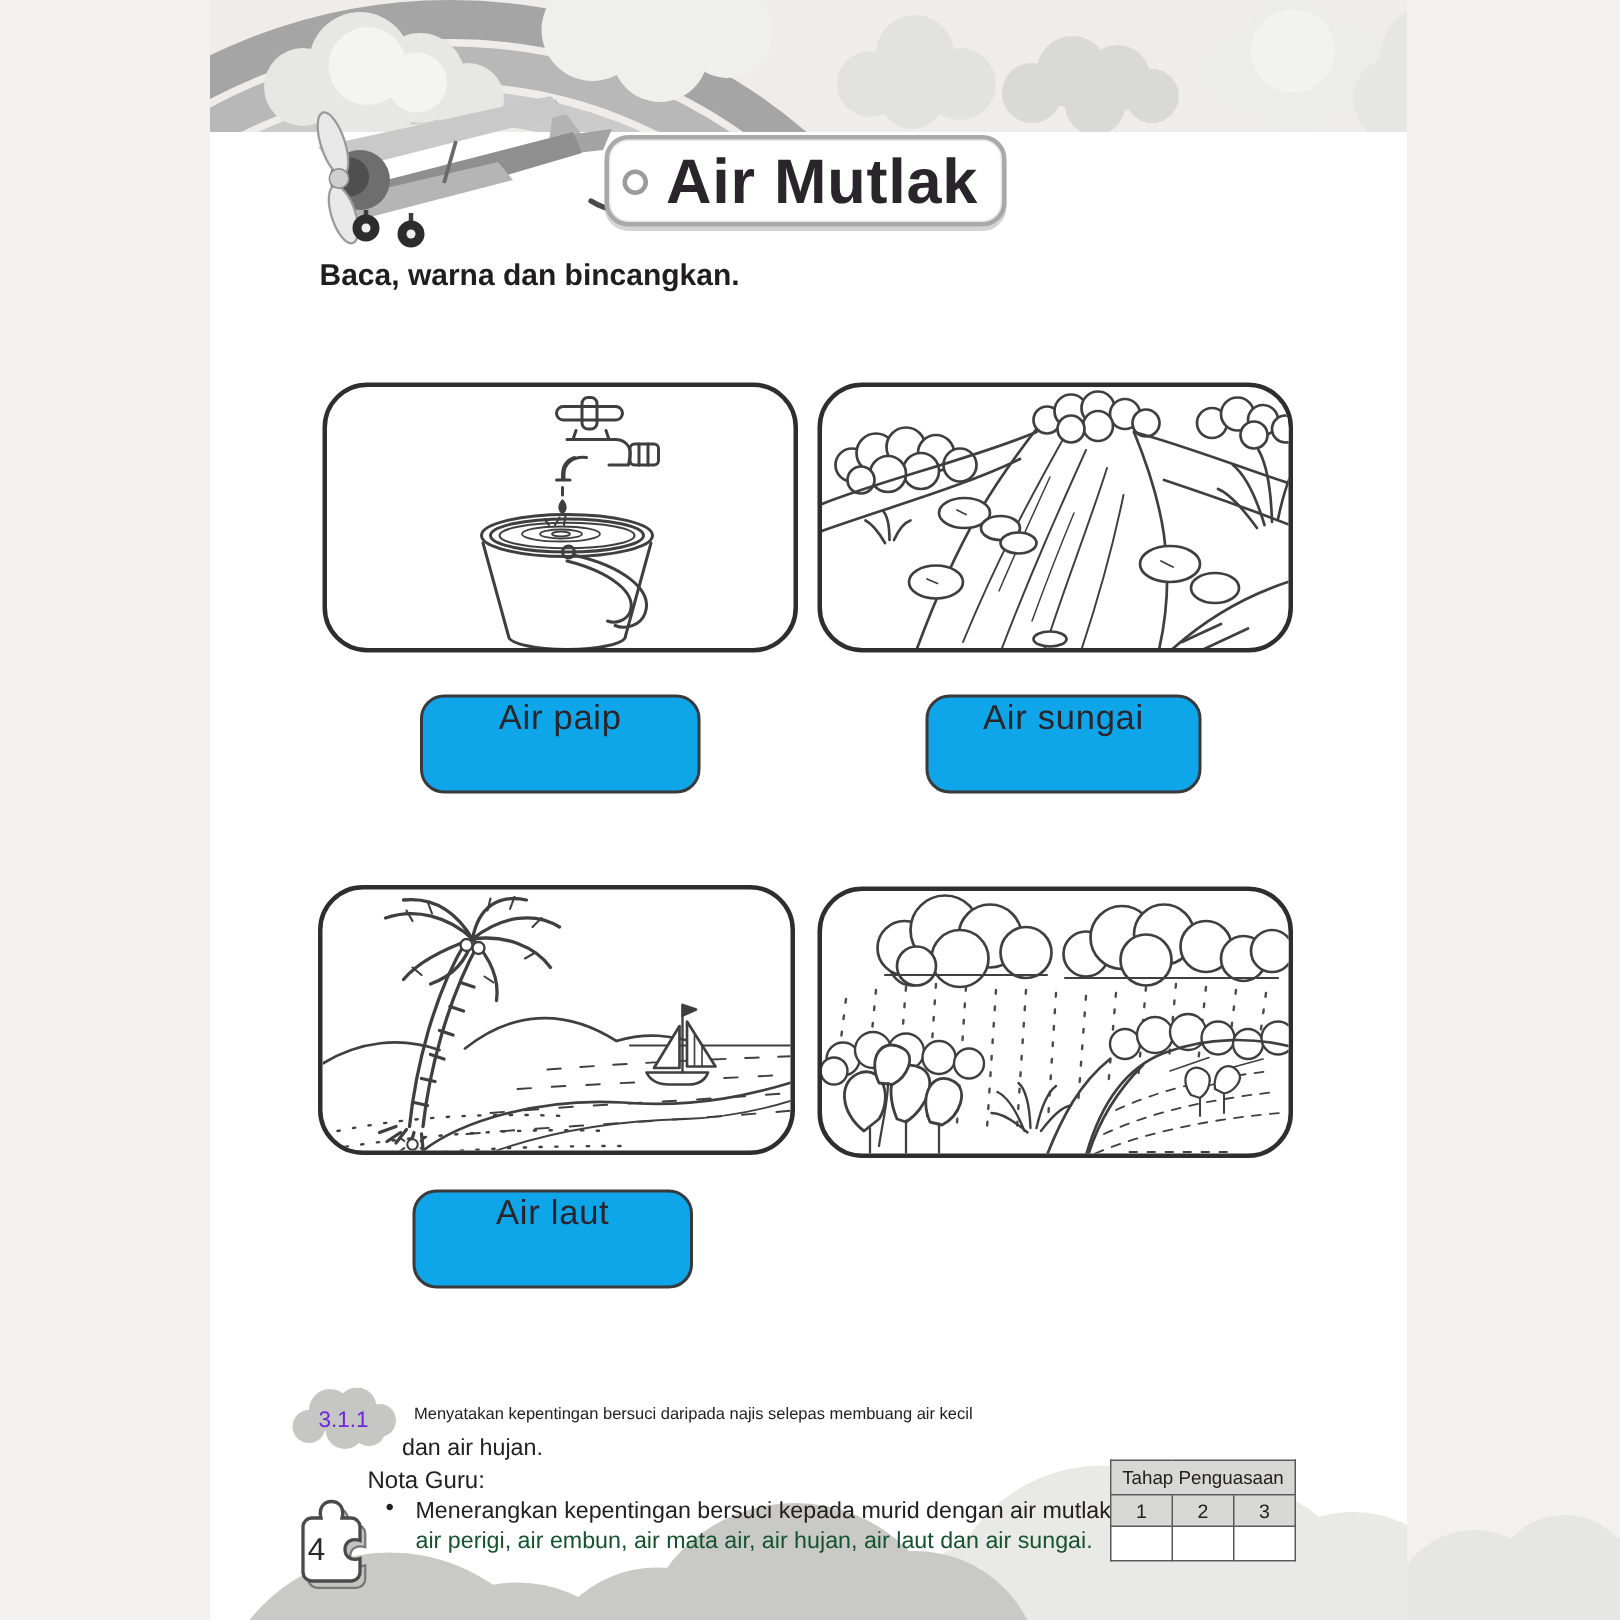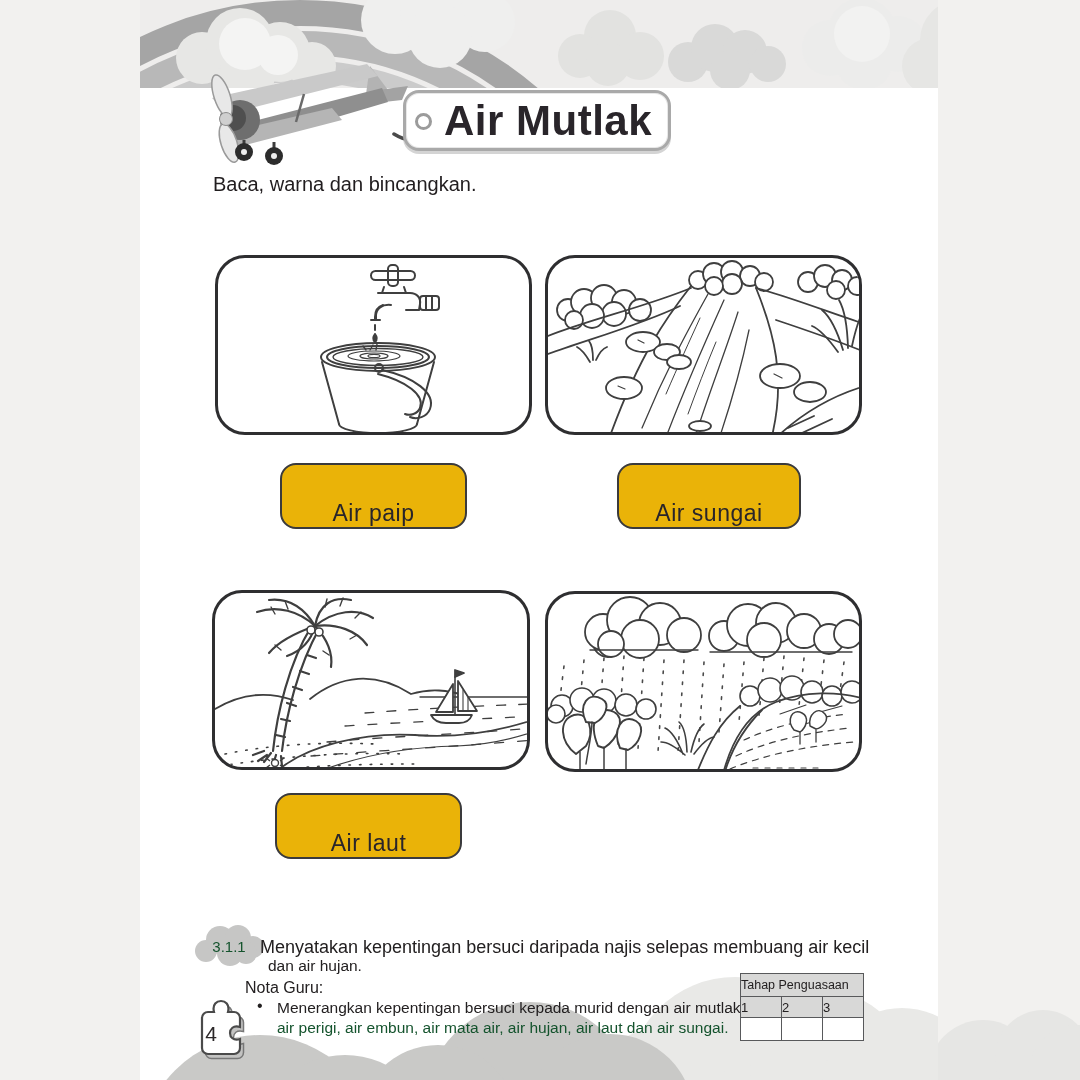--- a/index.html
+++ b/index.html
@@ -27,60 +27,60 @@
     display:flex; align-items:center; justify-content:center;
   }
   .title-tag .eyelet {
     position:absolute; left:9px; top:20px; width:17px; height:17px;
     border:3.5px solid #9b9b9b; border-radius:50%; background:#fff;
   }
   .title-tag .title-text {
     font-size:42px; font-weight:bold; letter-spacing:.5px; color:#29252a;
     padding-left:22px; white-space:nowrap;
   }
-  .instruction { position:absolute; left:73px; top:173px; font-size:20px; font-weight:normal; color:#211d1f; }
+  .instruction { position:absolute; left:73px; top:173px; font-size:20px; font-weight:bold; color:#211d1f; }
 
   
   .card {
     position:absolute; background:#fff; border:3px solid #2e2e30; border-radius:30px; overflow:hidden;
   }
   .card svg { position:absolute; left:0; top:0; }
   .card1 { left:75px;  top:255px; width:317px; height:180px; }
   .card2 { left:405px; top:255px; width:317px; height:180px; }
   .card3 { left:72px;  top:590px; width:318px; height:180px; }
   .card4 { left:405px; top:591px; width:317px; height:181px; }
   .caption {
-    position:absolute; background:#eab308; border:2px solid #3a3a3c; border-radius:16px;
-    display:flex; align-items:flex-end; justify-content:center;
+    position:absolute; background:#0ea5e9; border:2px solid #3a3a3c; border-radius:16px;
+    display:flex; align-items:flex-start; justify-content:center;
     font-size:23px; color:#29252a; letter-spacing:.5px;
   }
   .cap1 { left:140px; top:463px; width:187px; height:66px; }
   .cap2 { left:477px; top:463px; width:184px; height:66px; }
   .cap3 { left:135px; top:793px; width:187px; height:66px; }
   .cap4 { left:473px; top:795px; width:187px; height:66px; }
 
   
   .bottom-clouds { position:absolute; left:0; top:920px; width:798px; height:160px; z-index:0; }
   .footer { position:absolute; left:0; top:0; width:798px; height:1080px; z-index:2; }
   .std-cloud { position:absolute; left:50px; top:925px; width:78px; height:42px; }
-  .std-code { position:absolute; left:50px; top:938px; width:78px; text-align:center; font-size:15px; color:#14532d; }
-  .std-line1 { position:absolute; left:120px; top:937px; font-size:18px; color:#232021; }
+  .std-code { position:absolute; left:50px; top:938px; width:78px; text-align:center; font-size:15px; color:#6d28d9; }
+  .std-line1 { position:absolute; left:136px; top:937px; font-size:11px; color:#232021; }
   .std-line2 { position:absolute; left:128px; top:957px; font-size:15.5px; color:#232021; }
   .nota-label { position:absolute; left:105px; top:979px; font-size:16px; color:#232021; }
   .note-bullet { position:absolute; left:117px; top:997px; font-size:16px; color:#232021; }
   .note-line1 { position:absolute; left:137px; top:999px; font-size:15.5px; color:#232021; }
   .note-line2 { position:absolute; left:137px; top:1019px; font-size:15.5px; color:#14532d; }
   .puzzle { position:absolute; left:48px; top:996px; width:58px; height:68px; }
   .page-number {
     position:absolute; left:48px; top:1022px; width:46px; text-align:center;
     font-size:21px; color:#2b2728;
   }
   .mastery { position:absolute; left:600px; top:973px; width:124px; border-collapse:collapse; background:#fff; }
   .mastery td {
-    border:1.5px solid #58595b; text-align:left; vertical-align:middle;
+    border:1.5px solid #58595b; text-align:center; vertical-align:middle;
     font-size:12.5px; color:#232021; height:21px;
   }
   .mastery .thead td { background:#d8d8d7; height:23px; }
   .mastery .levels td { background:#d8d8d7; font-size:13px; }
   .mastery .empty td { background:#fff; height:23px; }
   .margin-cloud-br { position:absolute; right:0; bottom:0; width:142px; height:110px; z-index:1; }
 </style>
 </head>
 <body>
 

